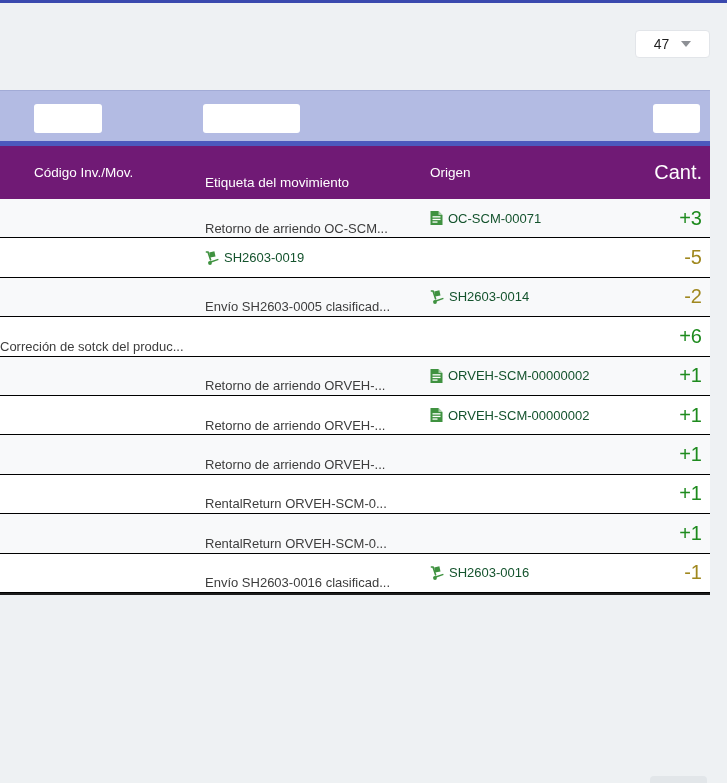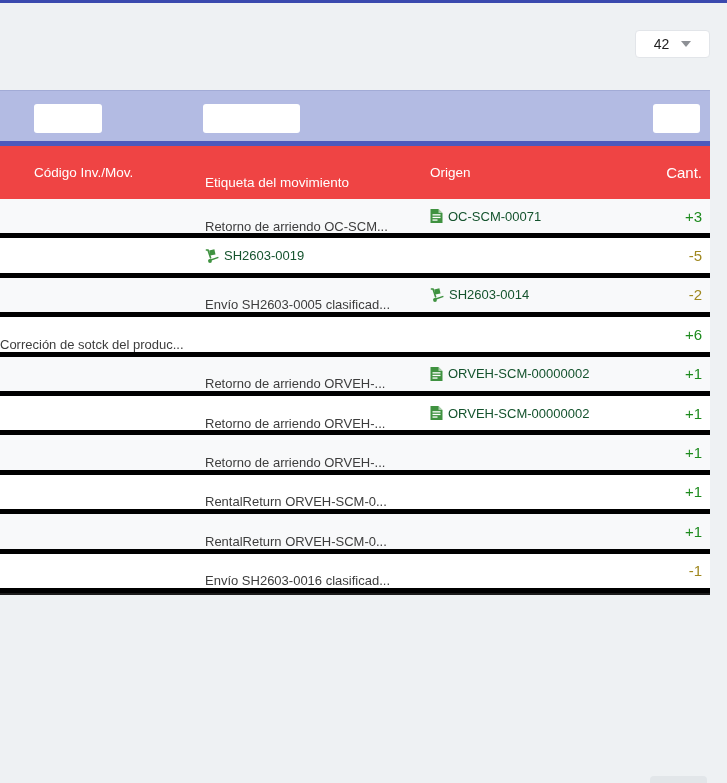--- a/index.html
+++ b/index.html
@@ -24,31 +24,31 @@
   .filter-row{height:51px;background:#b3bbe3;border-top:1px solid #a2abd6;position:relative;box-sizing:border-box;}
   .filter-input{
     position:absolute;top:13px;height:29px;border:none;border-radius:3px;
     background:#fff;box-sizing:border-box;padding:0 6px;font-size:13px;outline:none;color:#333;
   }
   .fi-1{left:34px;width:68px;}
   .fi-2{left:203px;width:97px;}
   .fi-3{left:653px;width:47px;}
   .dark-band{height:5px;background:#4c59bd;}
 
-  .header-row{height:53px;background:#ef4444;display:flex;align-items:center;color:#fff;font-size:13.5px;font-weight:400;}
-  .row{height:39.4px;display:flex;align-items:center;font-size:13px;color:#3d3d3d;border-bottom:5px solid #000000;box-sizing:border-box;background:#fff;}
+  .header-row{height:53px;background:#701a75;display:flex;align-items:center;color:#fff;font-size:13.5px;font-weight:400;}
+  .row{height:39.4px;display:flex;align-items:center;font-size:13px;color:#3d3d3d;border-bottom:1px solid #000000;box-sizing:border-box;background:#fff;}
   .row.odd{background:#f8f9fa;}
   .row:last-child{border-bottom:none;}
   .table-bottom{height:2px;background:#1c1c1c;}
 
   .cell{box-sizing:border-box;overflow:hidden;white-space:nowrap;}
   .c1{width:205px;padding-left:34px;display:flex;align-items:center;gap:4px;}
   .c2{width:225px;margin-top:20px;}
   .c3{width:215px;display:flex;align-items:center;gap:5px;}
-  .c4{flex:1;text-align:right;padding-right:8px;font-size:15px;}
+  .c4{flex:1;text-align:right;padding-right:8px;font-size:20px;}
 
   .link{color:#14532d;text-decoration:none;cursor:pointer;}
   .qty-pos{color:#1e8b1e;}
   .qty-neg{color:#a0881f;}
 
   .icon{display:inline-flex;align-items:center;flex:0 0 auto;}
   .icon-green{color:#3f9240;}
   .icon-olive{color:#9d851b;}
 
   .corner-bump{position:absolute;bottom:0;left:650px;width:57px;height:7px;background:#e2e6e9;border-radius:4px 4px 0 0;}
@@ -77,21 +77,21 @@
       <rect x="5.3" y="3.2" width="5.4" height="4.6" fill="currentColor"></rect>
       <path d="M1.6 3.8L4.6 5M14.4 3.8L11.4 5" stroke="currentColor" stroke-width="1.4" fill="none"></path>
       <path d="M2 3.8L2.6 8l-1.2 4.6M14 3.8L13.4 8l1.2 4.6M2.6 8l1.8 4.6M13.4 8l-1.8 4.6" stroke="currentColor" stroke-width="1.4" fill="none"></path>
     </g>
   </defs>
 </svg>
 
 <div class="top-line"></div>
 
 <div class="length-select">
-  <span>42</span>
+  <span>47</span>
   <span class="caret"></span>
 </div>
 
 <div class="table-wrap">
 
   <div class="filter-row">
     <input class="filter-input fi-1" value="" style="">
     <input class="filter-input fi-2" value="" style="">
     <input class="filter-input fi-3" value="" style="">
   </div>
@@ -196,19 +196,27 @@
   <div class="row odd">
     <div class="cell c1"></div>
     <div class="cell c2">RentalReturn ORVEH-SCM-0...</div>
     <div class="cell c3"></div>
     <div class="cell c4 qty-pos">+1</div>
   </div>
 
   <div class="row">
     <div class="cell c1"></div>
     <div class="cell c2">Envío SH2603-0016 clasificad...</div>
+    <div class="cell c3">
+      <span class="icon icon-green">
+          <svg width="14" height="14" viewBox="0 0 14 14">
+            <use href="#ico-dolly"></use>
+          </svg>
+        </span>
+      <a class="link">SH2603-0016</a>
+    </div>
     <div class="cell c4 qty-neg">-1</div>
   </div>
 
   <div class="table-bottom"></div>
 </div>
 
 <div class="corner-bump"></div>
 
 </body></html>

